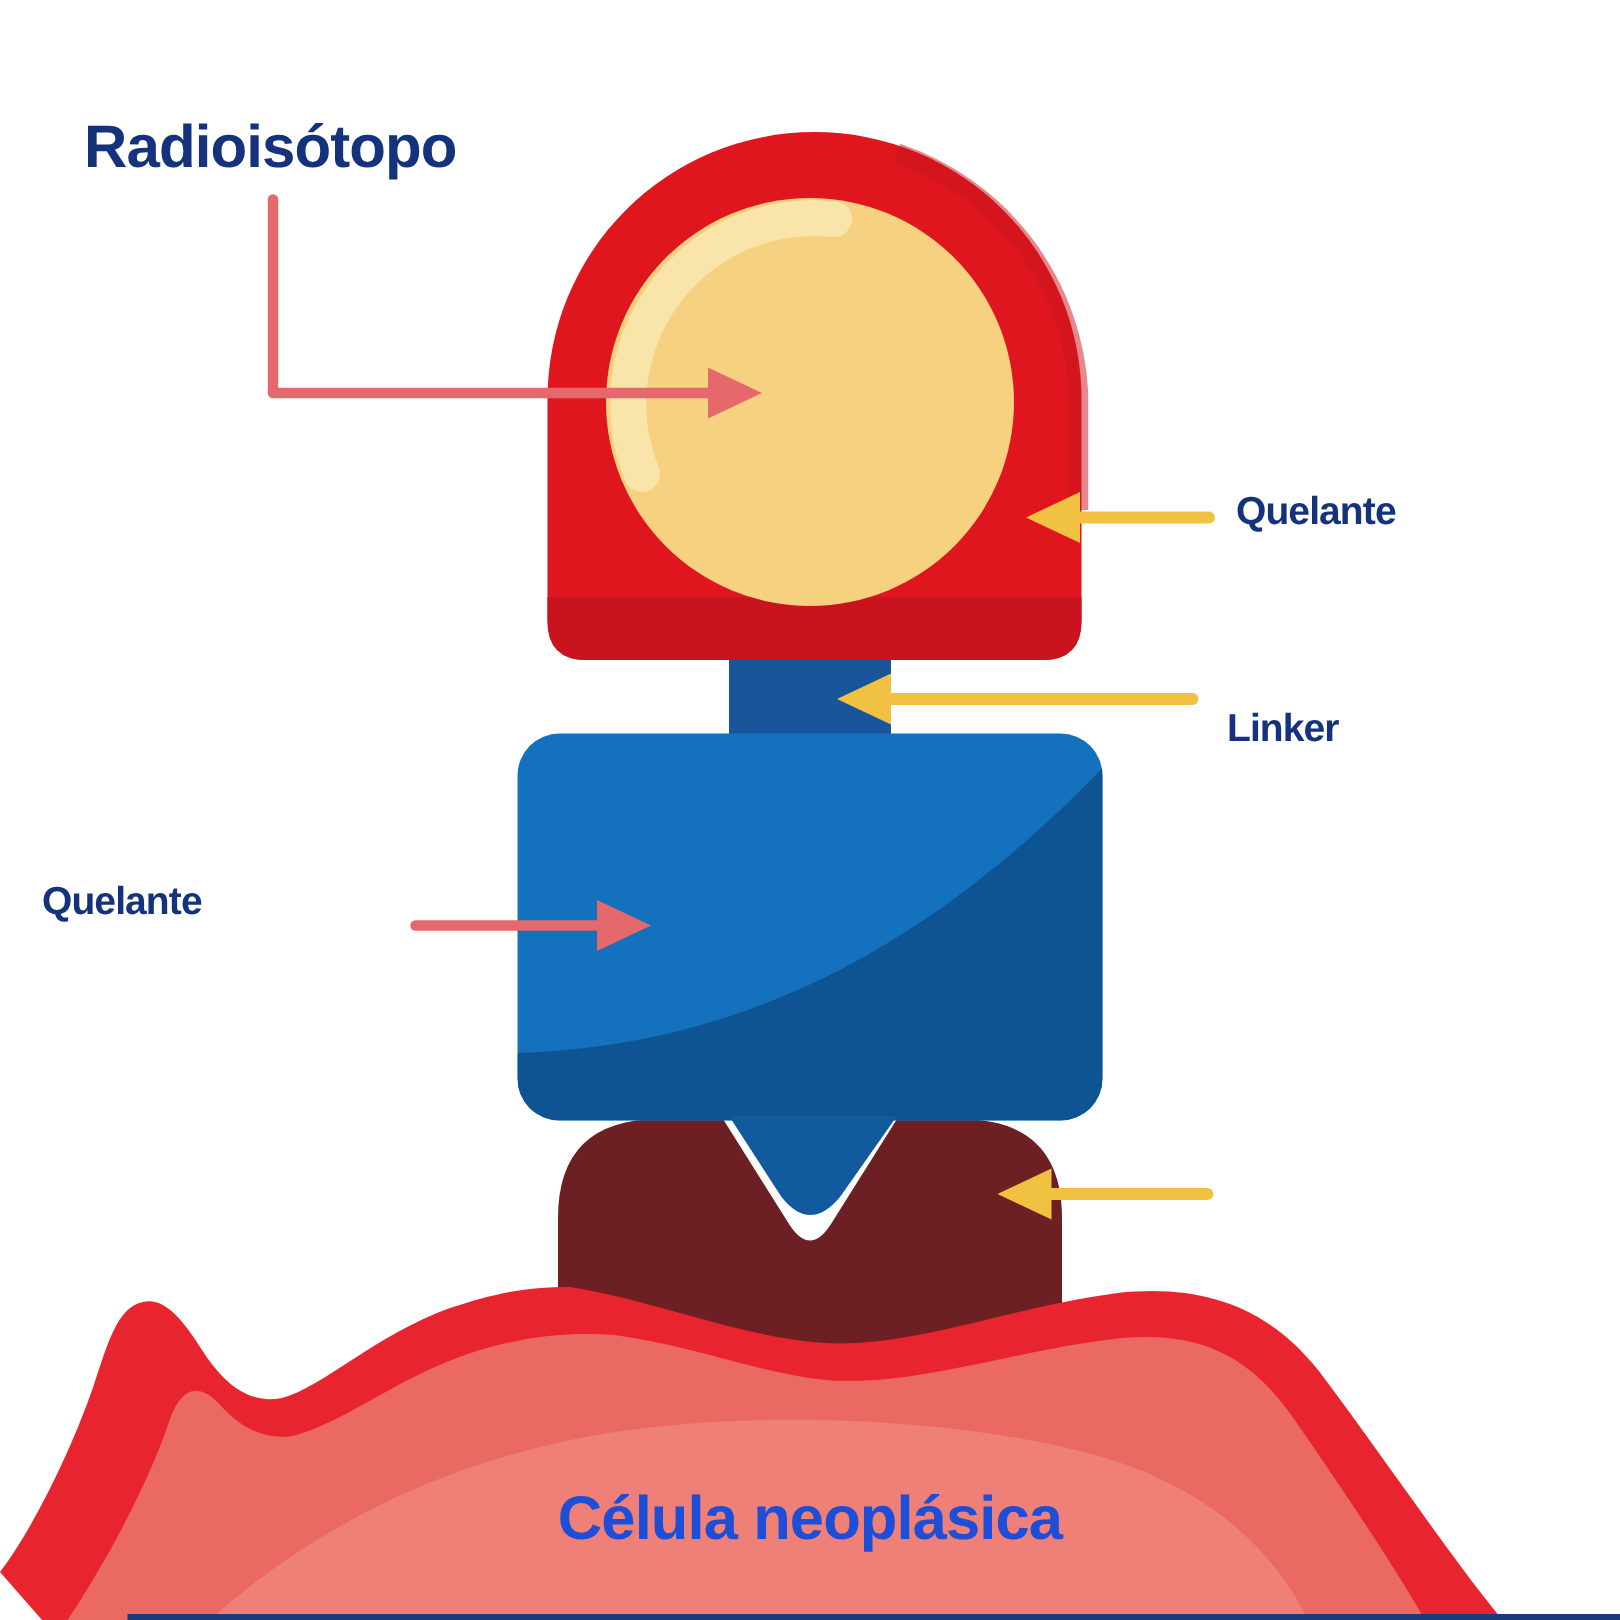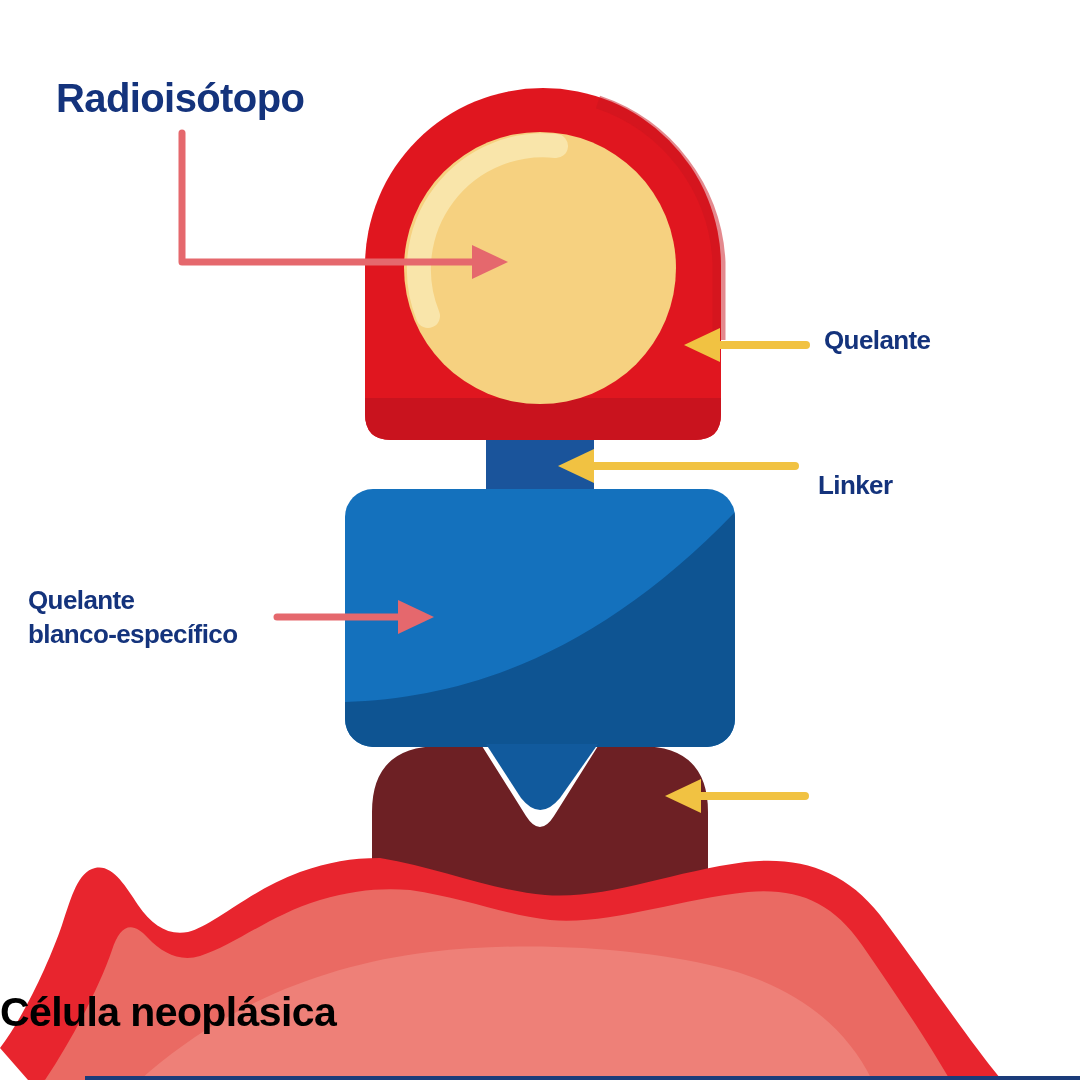--- a/index.html
+++ b/index.html
@@ -21,21 +21,21 @@
     letter-spacing: -0.6px;
     white-space: nowrap;
   }
   #lbl-radioisotope { left: 56px;  top: 72px;  font-size: 40px; }
   #lbl-chelator     { left: 824px; top: 324px; }
   #lbl-linker       { left: 818px; top: 449px; margin-top: 20px; }
   #lbl-ligand       { left: 28px;  top: 584px; }
   #lbl-target       { left: 824px; top: 770px; }
   #lbl-cell {
     left: 0; top: 986px; width: 1080px;
-    color: #000000; font-size: 41px;
+    text-align: center; color: #1d4ed8; font-size: 41px;
   }
 </style>
 </head>
 <body>
 
 <div class="stage">
 
   <svg width="1080" height="1080" viewBox="0 0 1080 1080">
     <defs>
       <clipPath id="bodyClip">
@@ -111,19 +111,18 @@
   </svg>
 
   <div class="label" id="lbl-radioisotope">Radioisótopo</div>
 
   <div class="label" id="lbl-chelator">Quelante</div>
 
   <div class="label" id="lbl-linker">Linker</div>
 
   <div class="label" id="lbl-ligand">
     <div>Quelante</div>
-    <div>blanco-específico</div>
   </div>
 
 
   <div class="label" id="lbl-cell">Célula neoplásica</div>
 
 </div>
 
 </body></html>

